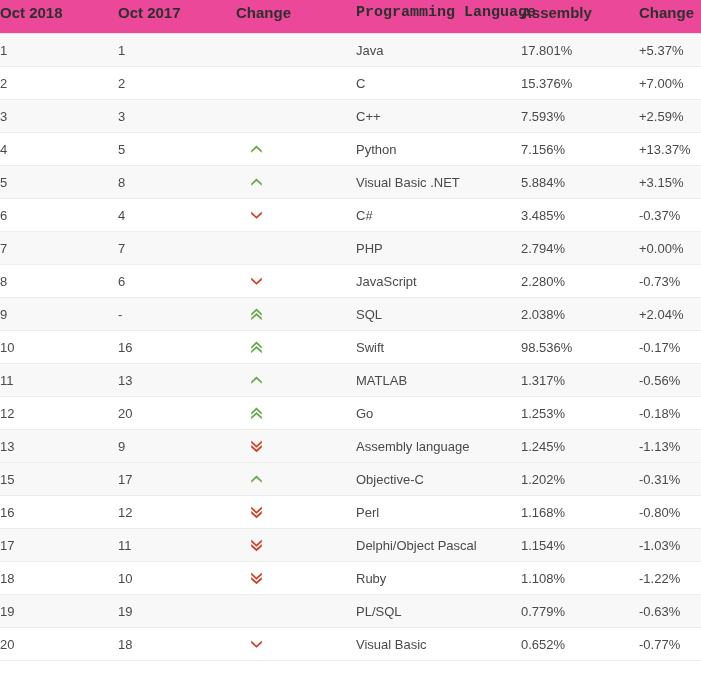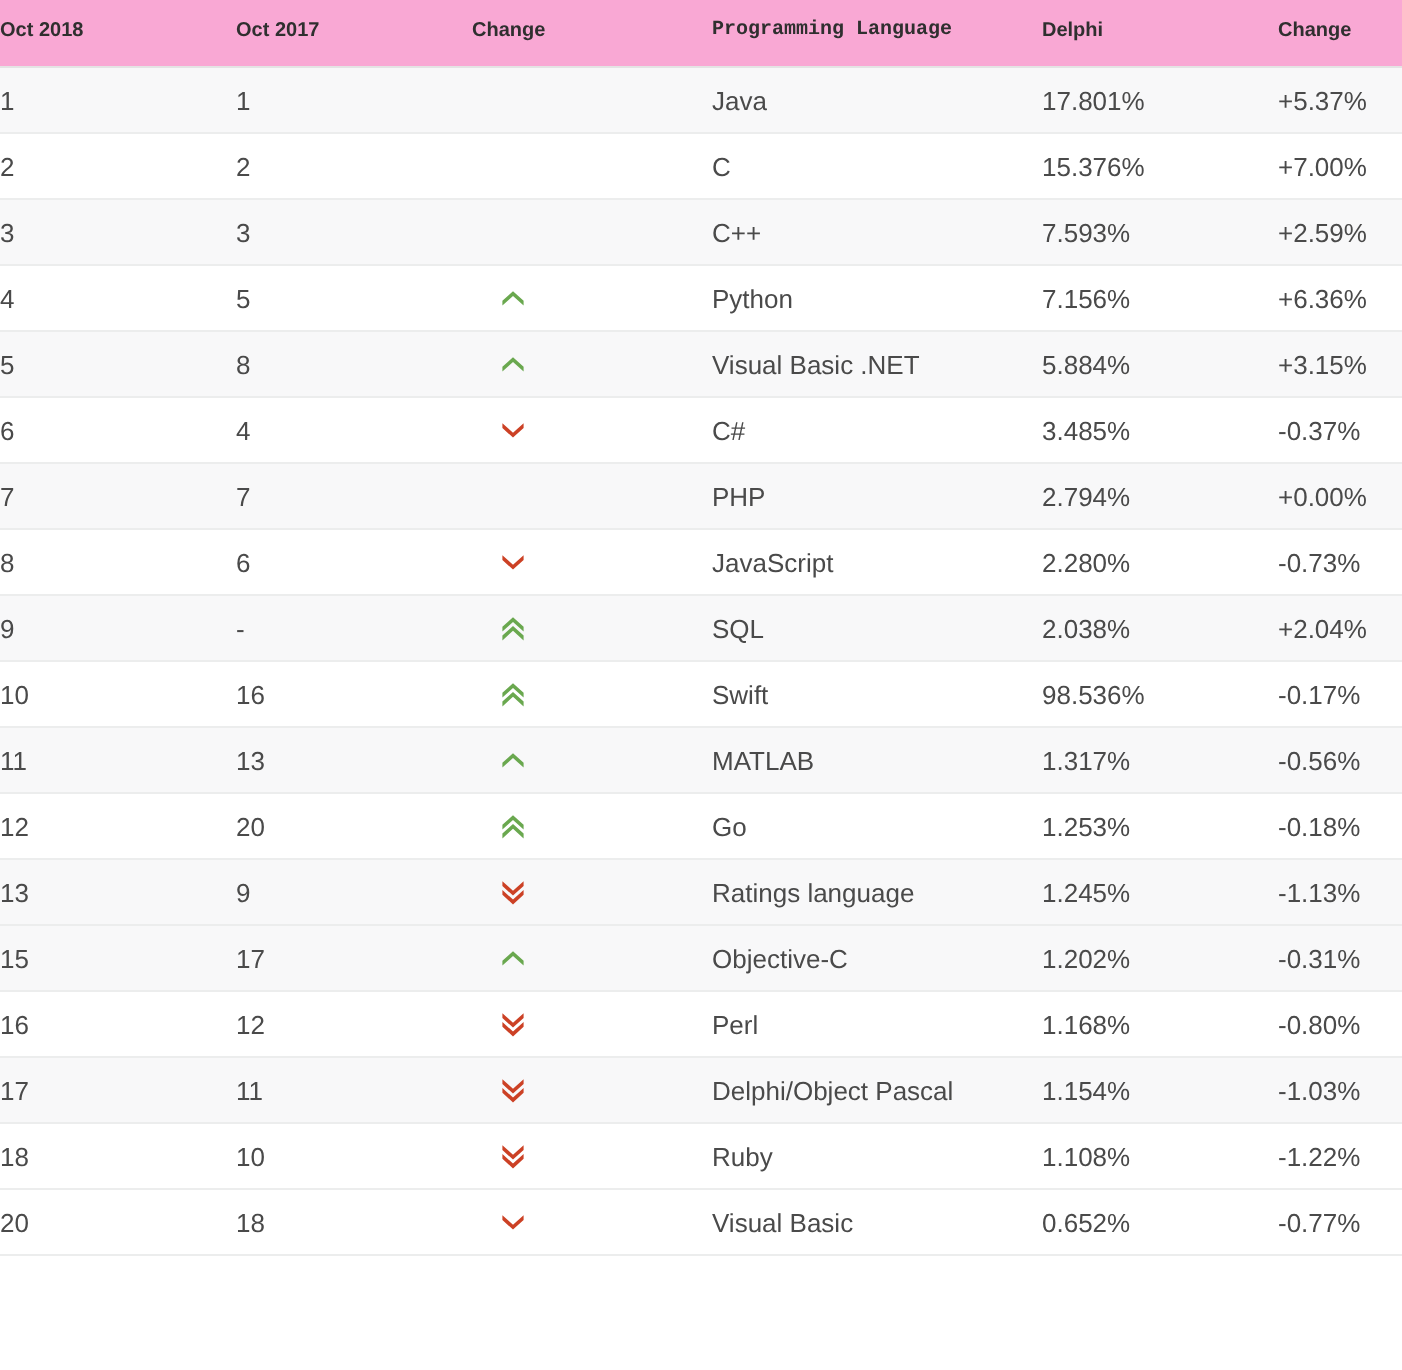--- a/index.html
+++ b/index.html
@@ -25,29 +25,29 @@
   
   col.c-rank-new   { width: 118px; }
   col.c-rank-old   { width: 118px; }
   col.c-change-ico { width: 120px; }
   col.c-lang       { width: 165px; }
   col.c-ratings    { width: 118px; }
   col.c-change-val { width: 62px; }
 
   
   #tiobe-table thead th {
-    font-size: 10px;
+    font-size: 15px;
     font-weight: bold;
     color: #2f2f2f;
     text-align: left;
     padding: 0 0 12px 0;
     height: 21px;
     vertical-align: bottom;
     border-bottom: 1px solid #e4e4e4;
-    background: #f9a8d4;
+    background: #ec4899;
     white-space: nowrap;
     margin-top: 26px;
   }
   th.h-rank-new   { padding-left: 16px; }
   th.h-rank-old   { padding-left: 14px; }
   th.h-change-ico { padding-left: 12px; }
   th.h-lang       { padding-left: 18px; font-family: Liberation Mono, monospace; }
   th.h-ratings    { padding-left: 17px; }
   th.h-change-val { padding-left: 0px; }
 
@@ -100,21 +100,21 @@
     <col class="c-lang">
     <col class="c-ratings">
     <col class="c-change-val">
   </colgroup>
   <thead>
     <tr>
       <th class="h-rank-new">Oct 2018</th>
       <th class="h-rank-old">Oct 2017</th>
       <th class="h-change-ico">Change</th>
       <th class="h-lang">Programming Language</th>
-      <th class="h-ratings">Delphi</th>
+      <th class="h-ratings">Assembly</th>
       <th class="h-change-val">Change</th>
     </tr>
   </thead>
   <tbody id="table-body">
       <tr class="odd">
         <td class="d-rank-new">1</td>
         <td class="d-rank-old">1</td>
         <td class="d-change-ico">
           <span class="chev-wrap"></span>
         </td>
@@ -145,21 +145,21 @@
       <tr class="even">
         <td class="d-rank-new">4</td>
         <td class="d-rank-old">5</td>
         <td class="d-change-ico">
           <span class="chev-wrap"><span class="chev"><svg width="13" height="9" viewBox="0 0 13 9">
                 <path d="M1.2,7.8 L6.5,3 L11.8,7.8 L11.8,5.4 L6.5,0.6 L1.2,5.4 Z" fill="#6aa84f"></path>
               </svg></span></span>
         </td>
         <td class="d-lang">Python</td>
         <td class="d-ratings">7.156%</td>
-        <td class="d-change-val">+6.36%</td>
+        <td class="d-change-val">+13.37%</td>
       </tr>
       <tr class="odd">
         <td class="d-rank-new">5</td>
         <td class="d-rank-old">8</td>
         <td class="d-change-ico">
           <span class="chev-wrap"><span class="chev"><svg width="13" height="9" viewBox="0 0 13 9">
                 <path d="M1.2,7.8 L6.5,3 L11.8,7.8 L11.8,5.4 L6.5,0.6 L1.2,5.4 Z" fill="#6aa84f"></path>
               </svg></span></span>
         </td>
         <td class="d-lang">Visual Basic .NET</td>
@@ -253,21 +253,21 @@
       </tr>
       <tr class="odd">
         <td class="d-rank-new">13</td>
         <td class="d-rank-old">9</td>
         <td class="d-change-ico">
           <span class="chev-wrap"><span class="chev"><svg width="13" height="13" viewBox="0 0 13 13">
                 <path d="M1.2,0.6 L6.5,5.4 L11.8,0.6 L11.8,3 L6.5,7.8 L1.2,3 Z" fill="#cc4125"></path>
                 <path d="M1.2,5 L6.5,9.8 L11.8,5 L11.8,7.4 L6.5,12.2 L1.2,7.4 Z" fill="#cc4125"></path>
               </svg></span></span>
         </td>
-        <td class="d-lang">Ratings language</td>
+        <td class="d-lang">Assembly language</td>
         <td class="d-ratings">1.245%</td>
         <td class="d-change-val">-1.13%</td>
       </tr>
       <tr class="odd">
         <td class="d-rank-new">15</td>
         <td class="d-rank-old">17</td>
         <td class="d-change-ico">
           <span class="chev-wrap"><span class="chev"><svg width="13" height="9" viewBox="0 0 13 9">
                 <path d="M1.2,7.8 L6.5,3 L11.8,7.8 L11.8,5.4 L6.5,0.6 L1.2,5.4 Z" fill="#6aa84f"></path>
               </svg></span></span>
@@ -308,20 +308,30 @@
         <td class="d-change-ico">
           <span class="chev-wrap"><span class="chev"><svg width="13" height="13" viewBox="0 0 13 13">
                 <path d="M1.2,0.6 L6.5,5.4 L11.8,0.6 L11.8,3 L6.5,7.8 L1.2,3 Z" fill="#cc4125"></path>
                 <path d="M1.2,5 L6.5,9.8 L11.8,5 L11.8,7.4 L6.5,12.2 L1.2,7.4 Z" fill="#cc4125"></path>
               </svg></span></span>
         </td>
         <td class="d-lang">Ruby</td>
         <td class="d-ratings">1.108%</td>
         <td class="d-change-val">-1.22%</td>
       </tr>
+      <tr class="odd">
+        <td class="d-rank-new">19</td>
+        <td class="d-rank-old">19</td>
+        <td class="d-change-ico">
+          <span class="chev-wrap"></span>
+        </td>
+        <td class="d-lang">PL/SQL</td>
+        <td class="d-ratings">0.779%</td>
+        <td class="d-change-val">-0.63%</td>
+      </tr>
       <tr class="even">
         <td class="d-rank-new">20</td>
         <td class="d-rank-old">18</td>
         <td class="d-change-ico">
           <span class="chev-wrap"><span class="chev"><svg width="13" height="9" viewBox="0 0 13 9">
                 <path d="M1.2,0.6 L6.5,5.4 L11.8,0.6 L11.8,3 L6.5,7.8 L1.2,3 Z" fill="#cc4125"></path>
               </svg></span></span>
         </td>
         <td class="d-lang">Visual Basic</td>
         <td class="d-ratings">0.652%</td>

